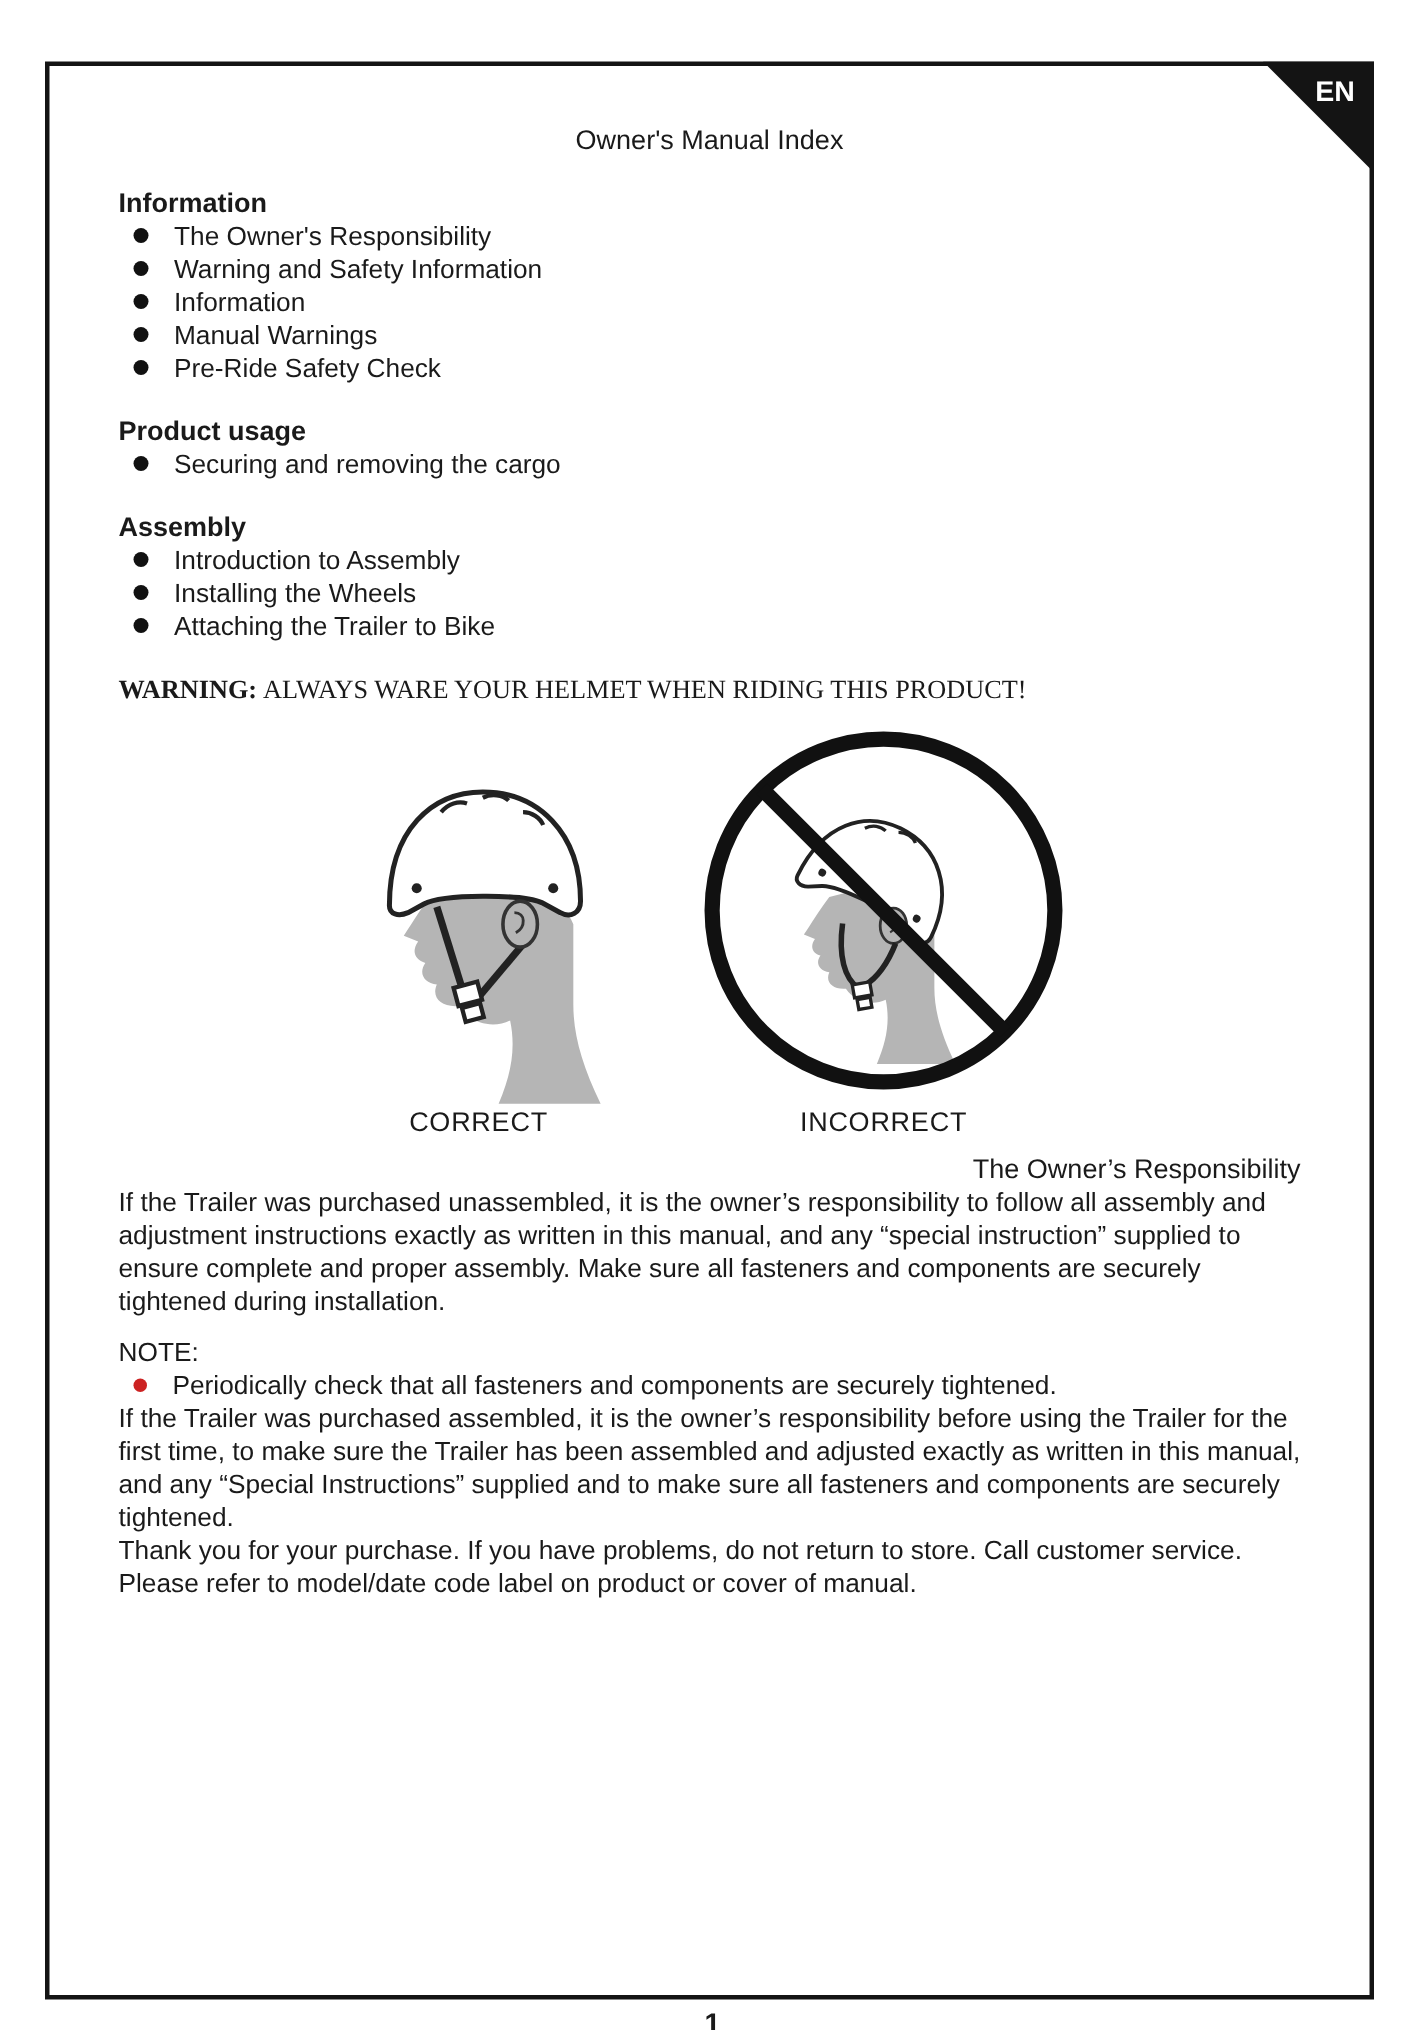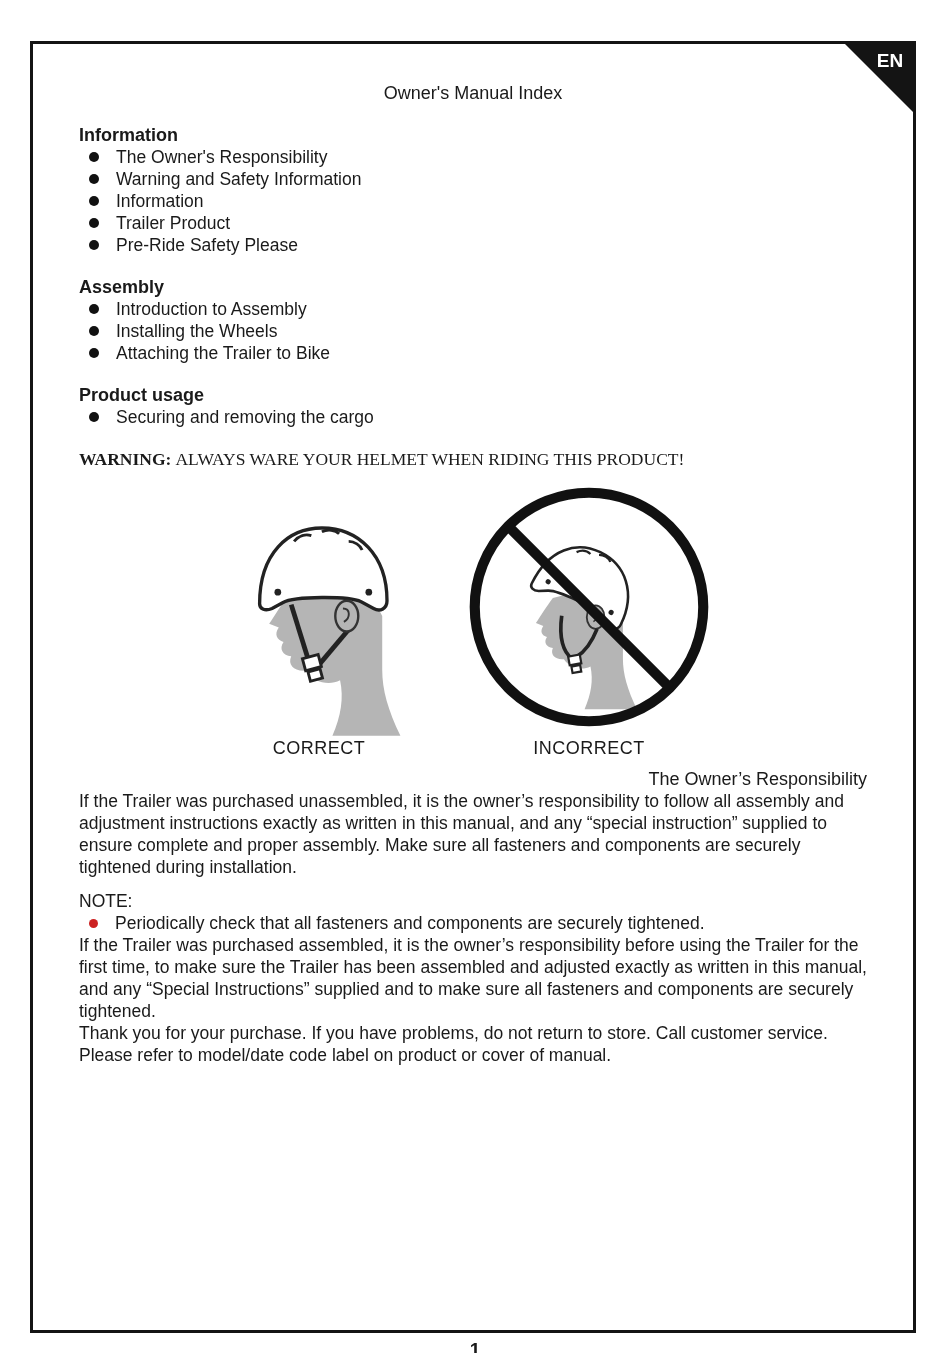--- a/index.html
+++ b/index.html
@@ -53,49 +53,49 @@
       <div class="li">
         <span class="dot"></span>
         <span class="li-text">Warning and Safety Information</span>
       </div>
       <div class="li">
         <span class="dot"></span>
         <span class="li-text">Information</span>
       </div>
       <div class="li">
         <span class="dot"></span>
-        <span class="li-text">Trailer Product</span>
+        <span class="li-text">Manual Warnings</span>
       </div>
       <div class="li">
         <span class="dot"></span>
-        <span class="li-text">Pre-Ride Safety Please</span>
+        <span class="li-text">Pre-Ride Safety Check</span>
+      </div>
+    </div>
+
+    <div class="idx-section">
+      <div class="idx-heading">Product usage</div>
+      <div class="li">
+        <span class="dot"></span>
+        <span class="li-text">Securing and removing the cargo</span>
       </div>
     </div>
 
     <div class="idx-section">
       <div class="idx-heading">Assembly</div>
       <div class="li">
         <span class="dot"></span>
         <span class="li-text">Introduction to Assembly</span>
       </div>
       <div class="li">
         <span class="dot"></span>
         <span class="li-text">Installing the Wheels</span>
       </div>
       <div class="li">
         <span class="dot"></span>
         <span class="li-text">Attaching the Trailer to Bike</span>
-      </div>
-    </div>
-
-    <div class="idx-section">
-      <div class="idx-heading">Product usage</div>
-      <div class="li">
-        <span class="dot"></span>
-        <span class="li-text">Securing and removing the cargo</span>
       </div>
     </div>
 
     <p class="warn"><b>WARNING:</b><span>ALWAYS WARE YOUR HELMET WHEN RIDING THIS PRODUCT!</span></p>
 
     <div class="figs">
 
       <div class="fig">
         <svg width="182" height="235" viewBox="0 0 190 245">
           <path d="M66,94 C57,106 49,119 43,128 L53,132 C48,139 51,145 58,147

